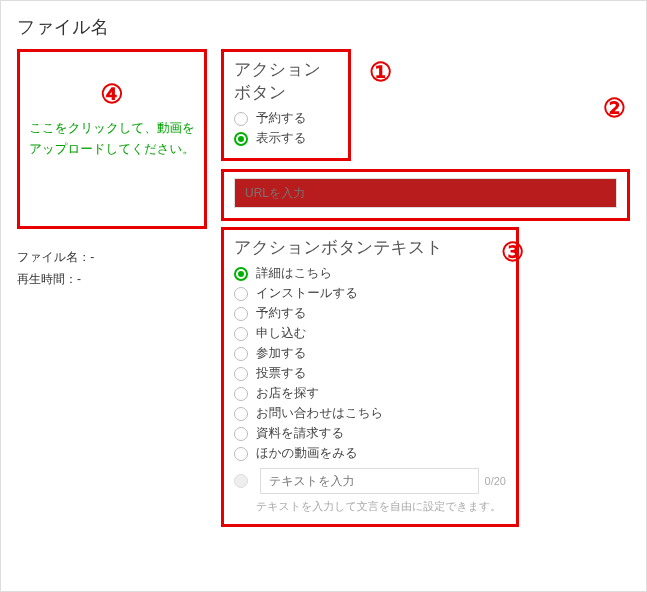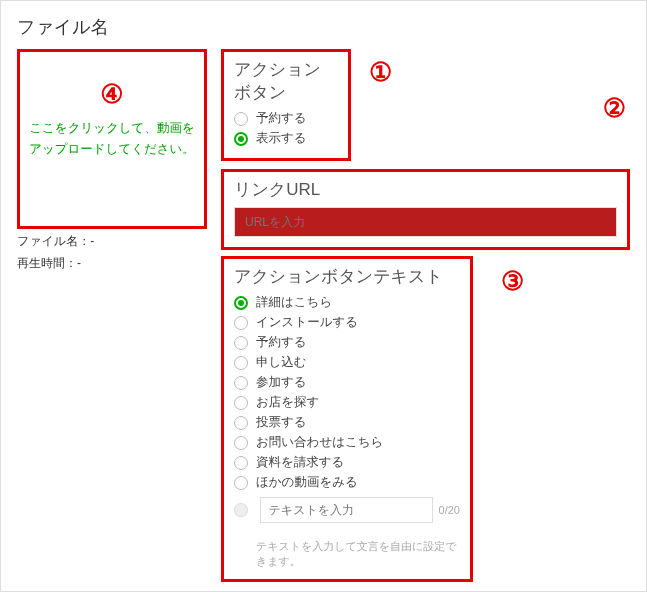--- a/index.html
+++ b/index.html
@@ -48,21 +48,21 @@
   }
   .badge {
     position: absolute;
     color: #e60000;
     font-size: 26px;
     font-weight: bold;
     font-family: Arial, sans-serif;
   }
   .badge4 { top: 20px; left: 50%; transform: translateX(-50%); }
   .file-meta {
-    margin-top: 2px;
+    margin-top: 18px;
     font-size: 12px;
     color: #333;
     line-height: 1.8;
   }
   .right-col {
     flex: 1;
     position: relative;
   }
   .group-box {
     border: 3px solid #e60000;
@@ -81,21 +81,21 @@
   .box2 { width: 100%; margin-top: 8px; padding: 6px 10px 10px 10px; }
   .url-input {
     width: 100%;
     height: 30px;
     border: 1px solid #ddd;
     padding: 0 10px;
     font-size: 12px;
     color: #bbb;
     background: #b91c1c;
   }
-  .box3 { width: 252px; margin-top: 6px; padding: 6px 10px 10px 10px; position: relative; }
+  .box3 { width: 298px; margin-top: 6px; padding: 6px 10px 10px 10px; position: relative; }
   .badge3-float { position:absolute; top: 10px; left: 280px; color:#e60000; font-size:26px; font-weight:bold; }
   .radio-line {
     display: flex;
     align-items: center;
     margin: 3px 0;
     font-size: 12.5px;
     color: #444;
     cursor: pointer;
   }
   .radio {
@@ -130,21 +130,21 @@
     color: #bbb;
   }
   .counter {
     font-size: 11px;
     color: #aaa;
     margin-left: 6px;
   }
   .hint {
     font-size: 11px;
     color: #aaa;
-    margin-top: 16px;
+    margin-top: 5px;
     margin-left: 22px;
   }
   .rel { position: relative; }
 </style>
 </head>
 <body>
 
 <div class="panel">
   <div class="title">ファイル名</div>
 
@@ -180,21 +180,20 @@
           <div class="radio-line">
             <span class="radio selected"></span>
             <span>表示する</span>
           </div>
         </div>
         <span class="badge1">①</span>
         <span class="badge2-float">②</span>
       </div>
 
       <div class="group-box box2">
-        <div class="group-label">リンクURL</div>
         <input class="url-input" type="text" placeholder="URLを入力" style="">
       </div>
 
       <div class="rel">
         <div class="group-box box3">
           <div class="group-label">アクションボタンテキスト</div>
 
           <div class="radio-line">
               <span class="radio selected"></span>
               <span>詳細はこちら</span>
@@ -210,25 +209,25 @@
           <div class="radio-line">
               <span class="radio"></span>
               <span>申し込む</span>
             </div>
           <div class="radio-line">
               <span class="radio"></span>
               <span>参加する</span>
             </div>
           <div class="radio-line">
               <span class="radio"></span>
+              <span>投票する</span>
+            </div>
+          <div class="radio-line">
+              <span class="radio"></span>
               <span>お店を探す</span>
-            </div>
-          <div class="radio-line">
-              <span class="radio"></span>
-              <span>投票する</span>
             </div>
           <div class="radio-line">
               <span class="radio"></span>
               <span>お問い合わせはこちら</span>
             </div>
           <div class="radio-line">
               <span class="radio"></span>
               <span>資料を請求する</span>
             </div>
           <div class="radio-line">

